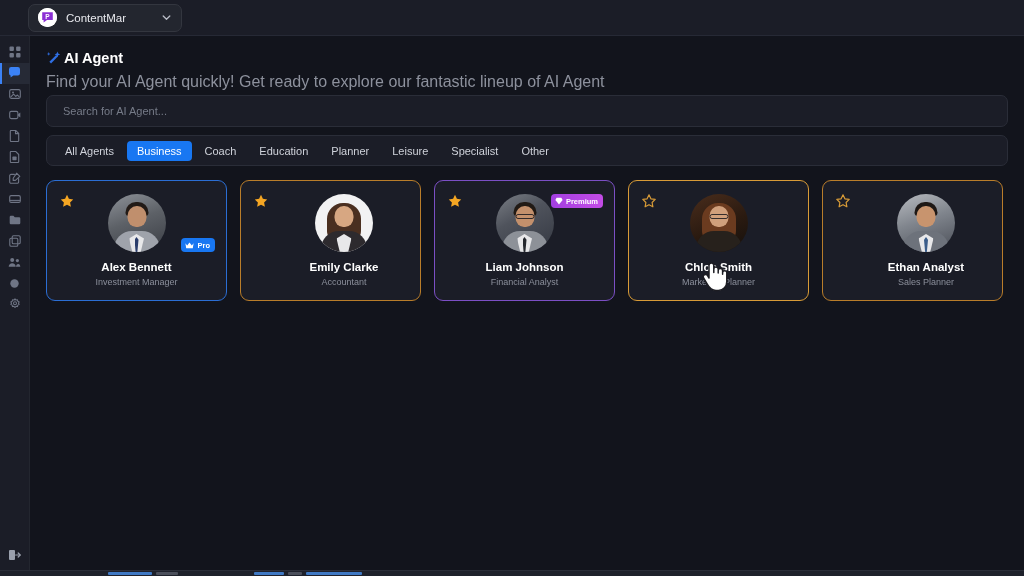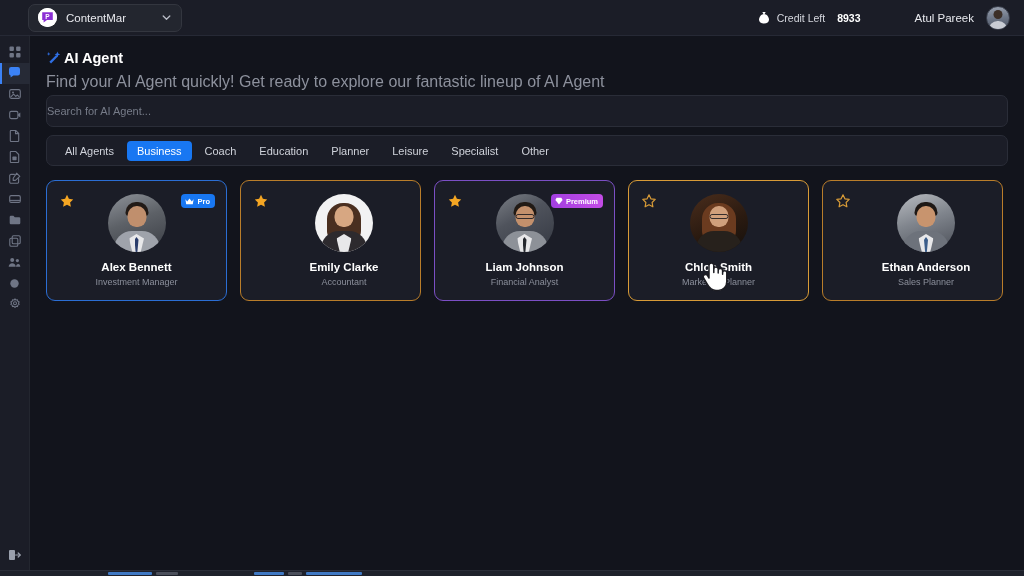--- a/index.html
+++ b/index.html
@@ -101,21 +101,21 @@
   .wand-icon { display: flex; align-items: center; color: #2f6fe4; }
   .page-title { font-size: 14.5px; font-weight: bold; color: #ffffff; }
   .page-sub { font-size: 16px; color: #8d919d; margin-bottom: 4px; }
 
   .search-box {
     width: 962px; height: 32px;
     background: #1b1d27;
     border: 1px solid #2a2d38;
     border-radius: 7px;
     display: flex; align-items: center;
-    padding: 0 0;
+    padding: 0 16px;
     margin-bottom: 8px;
   }
   .search-input {
     width: 100%; height: 100%;
     background: transparent; border: none; outline: none;
     font-family: "Liberation Sans", sans-serif;
     font-size: 11px; color: #d6d8df;
   }
   .search-input::placeholder { color: #767b88; }
 
@@ -157,21 +157,21 @@
     width: 14px; height: 14px;
     display: flex; align-items: center; justify-content: center;
   }
   .badge {
     position: absolute; top: 13px; right: 11px;
     height: 14px; padding: 0 5px 0 4px;
     border-radius: 4px;
     display: flex; align-items: center; gap: 3px;
     font-size: 7.5px; color: #ffffff; font-weight: bold;
   }
-  .badge.pro { background: #1877f2; }
+  .badge.pro { background: #1877f2; margin-top: 44px; }
   .badge.premium { background: linear-gradient(95deg, #a23fe0 0%, #c44ce6 100%); }
   .badge-icon { display: flex; align-items: center; }
 
   .avatar-wrap {
     margin-top: 13px;
     width: 58px; height: 58px; border-radius: 50%;
     overflow: hidden; position: relative;
   }
   .av-bg { position: absolute; inset: 0; }
   .av-head {
@@ -243,39 +243,20 @@
         </svg>
       </span>
       <span class="ws-label">ContentMar</span>
       <span class="ws-chevron">
         <svg width="11" height="11" viewBox="0 0 11 11">
             <path d="M2.2 4 L5.5 7.3 L8.8 4" fill="none" stroke="currentColor" stroke-width="1.3" stroke-linecap="round" stroke-linejoin="round"></path>
           </svg>
       </span>
     </div>
 
-    <div class="topbar-right">
-      <div class="credit">
-        <span class="credit-icon">
-          <svg width="12" height="13" viewBox="0 0 12 13">
-            <path d="M4.4 1 L7.6 1 L6.6 3 L5.4 3 Z" fill="#ffffff"></path>
-            <path d="M6 3 C8.6 3 11 6 11 8.8 C11 11.2 9 12.4 6 12.4 C3 12.4 1 11.2 1 8.8 C1 6 3.4 3 6 3 Z" fill="#ffffff"></path>
-          </svg>
-        </span>
-        <span class="credit-label">Credit Left</span>
-        <span class="credit-value">8933</span>
-      </div>
-      <div class="user">
-        <span class="user-name">Atul Pareek</span>
-        <span class="user-avatar">
-          <span class="head"></span>
-            <span class="body"></span>
-        </span>
-      </div>
-    </div>
   </div>
 
   <div class="rail">
 
     <div class="rail-item">
       <span>
         <svg width="12" height="12" viewBox="0 0 12 12">
             <rect x="0.5" y="0.5" width="4.4" height="4.4" rx="1" fill="currentColor"></rect>
             <rect x="7.1" y="0.5" width="4.4" height="4.4" rx="1" fill="currentColor"></rect>
             <rect x="0.5" y="7.1" width="4.4" height="4.4" rx="1" fill="currentColor"></rect>
@@ -531,21 +512,21 @@
             </svg>
         </span>
         <span class="avatar-wrap">
           <span class="av-bg" style="background:linear-gradient(160deg,#b9bcc1 0%,#80858d 45%,#4a4e57 100%)"></span>
           <span class="av-hair" style="background:#1e1815"></span>
           <span class="av-head" style="background:#c8946e"></span>
           <span class="av-body" style="background:#6d727b"></span>
           <span class="av-shirt"></span>
           <span class="av-tie" style="background:#3b5d8a"></span>
         </span>
-        <span class="card-name">Ethan Anderson</span>
+        <span class="card-name">Ethan Analyst</span>
         <span class="card-role">Sales Planner</span>
       </div>
 
     </div>
   </div>
 
   <div class="cursor">
     <svg width="30" height="34" viewBox="0 0 30 34">
       <path d="M9 20 L9 7.5 A2.4 2.4 0 0 1 13.8 7.5 L13.8 14.5 L13.8 11.2 A2.2 2.2 0 0 1 18.2 11.2 L18.2 15 L18.2 12.8 A2.2 2.2 0 0 1 22.6 12.8 L22.6 16.2 L22.6 14.8 A2.1 2.1 0 0 1 26.8 14.8 L26.8 23.5 C26.8 28.6 23.4 32.4 18.4 32.4 L16 32.4 C11.6 32.4 9.4 30 7.4 26.4 L3.6 20 A2.3 2.3 0 0 1 7.4 17.4 Z" fill="#ffffff" stroke="#1c1c22" stroke-width="1.5" stroke-linejoin="round"></path>
     </svg>

